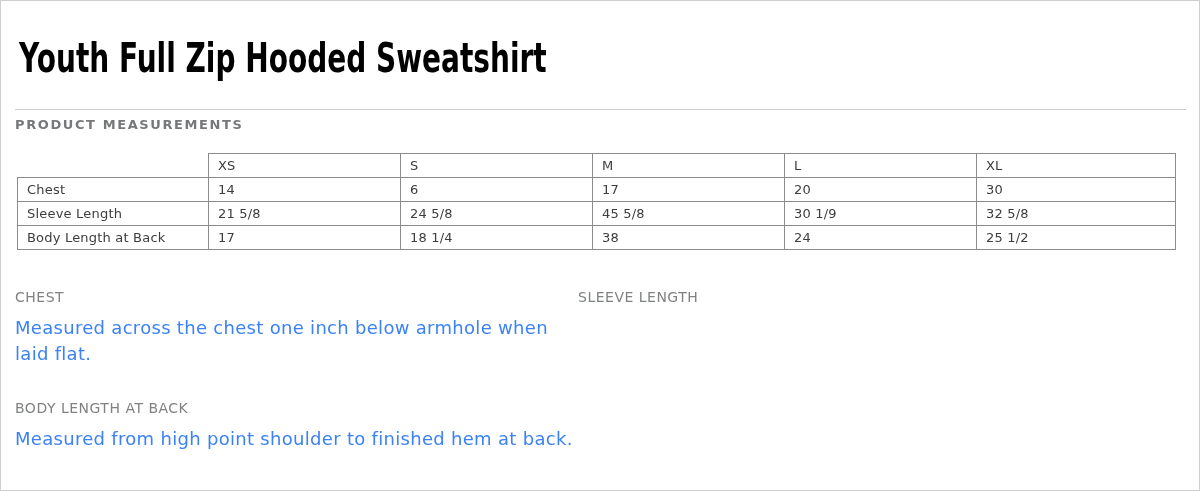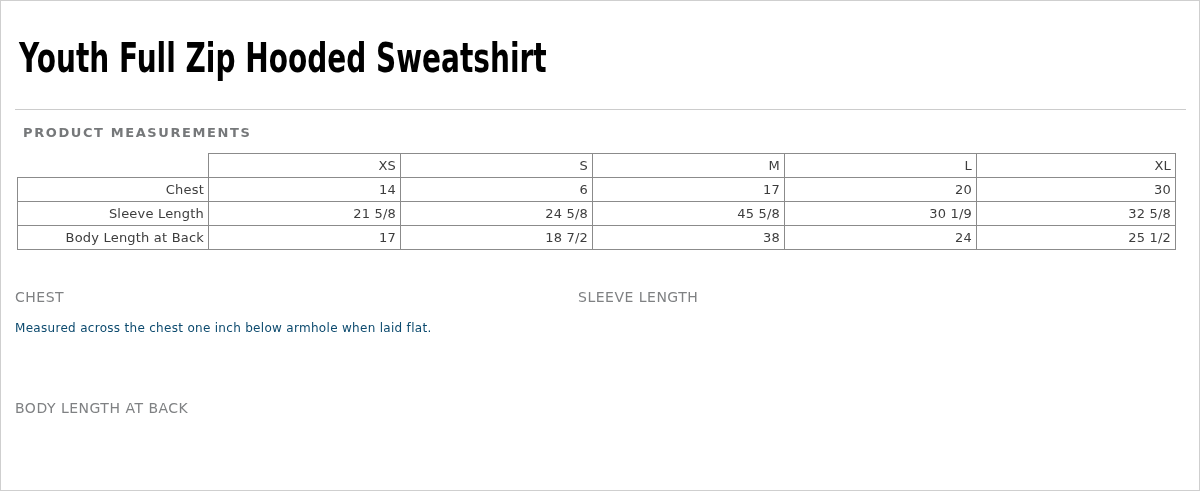--- a/index.html
+++ b/index.html
@@ -37,21 +37,21 @@
     top: 108px;
     border: 0;
     border-top: 1px solid #cccccc;
     margin: 0;
   }
 
   .pm-heading {
     position: absolute;
     left: 14px;
     top: 116px;
-    margin: 8px;
+    margin: 0;
     font-size: 13px;
     font-weight: bold;
     letter-spacing: 1.6px;
     color: #76787a;
   }
 
   
   table.measurements {
     position: absolute;
     left: 16px;
@@ -60,21 +60,21 @@
     border-collapse: collapse;
     table-layout: fixed;
   }
   table.measurements th,
   table.measurements td {
     border: 1px solid #8b8b8b;
     height: 23px;
     padding: 0 4px 0 9px;
     font-size: 13px;
     font-weight: normal;
-    text-align: right;
+    text-align: left;
     vertical-align: middle;
     color: #3d3d3d;
     letter-spacing: 0.2px;
     overflow: hidden;
     white-space: nowrap;
   }
   table.measurements th.corner {
     border: none;
     background: transparent;
   }
@@ -87,24 +87,24 @@
   .definition h3 {
     margin: 0;
     font-size: 14px;
     line-height: 16px;
     font-weight: normal;
     letter-spacing: 0.5px;
     color: #7f8183;
   }
   .definition p {
     margin: 10px 0 0 0;
-    font-size: 12px;
+    font-size: 18px;
     line-height: 26px;
     letter-spacing: 0.3px;
-    color: #0c4a6e;
+    color: #3b82f6;
   }
   .def-chest  { left: 14px;  top: 288px; width: 540px; }
   .def-sleeve { left: 577px; top: 288px; width: 548px; }
   .def-body   { left: 14px;  top: 399px; width: 560px; }
 </style>
 </head>
 <body>
 
 <h1 class="page-title">Youth Full Zip Hooded Sweatshirt</h1>
 
@@ -144,32 +144,33 @@
       <td>Sleeve Length</td>
       <td>21 5/8</td>
       <td>24 5/8</td>
       <td>45 5/8</td>
       <td>30 1/9</td>
       <td>32 5/8</td>
     </tr>
     <tr>
       <td>Body Length at Back</td>
       <td>17</td>
-      <td>18 7/2</td>
+      <td>18 1/4</td>
       <td>38</td>
       <td>24</td>
       <td>25 1/2</td>
     </tr>
   </tbody>
 </table>
 
 <div class="definition def-chest">
   <h3>CHEST</h3>
   <p>Measured across the chest one inch below armhole when laid flat.</p>
 </div>
 
 <div class="definition def-sleeve">
   <h3>SLEEVE LENGTH</h3>
 </div>
 
 <div class="definition def-body">
   <h3>BODY LENGTH AT BACK</h3>
+  <p>Measured from high point shoulder to finished hem at back.</p>
 </div>
 
 </body></html>

